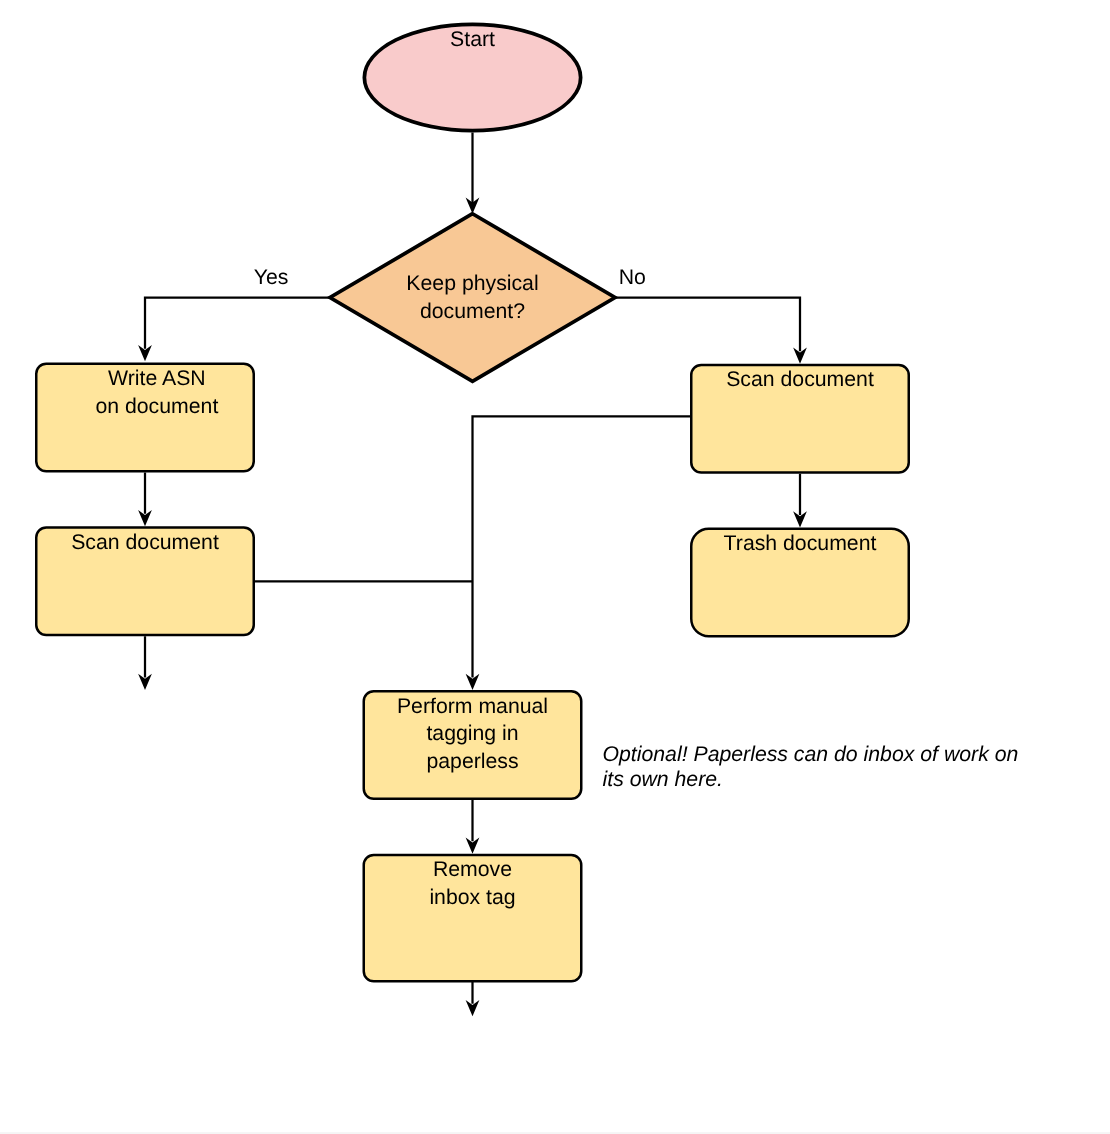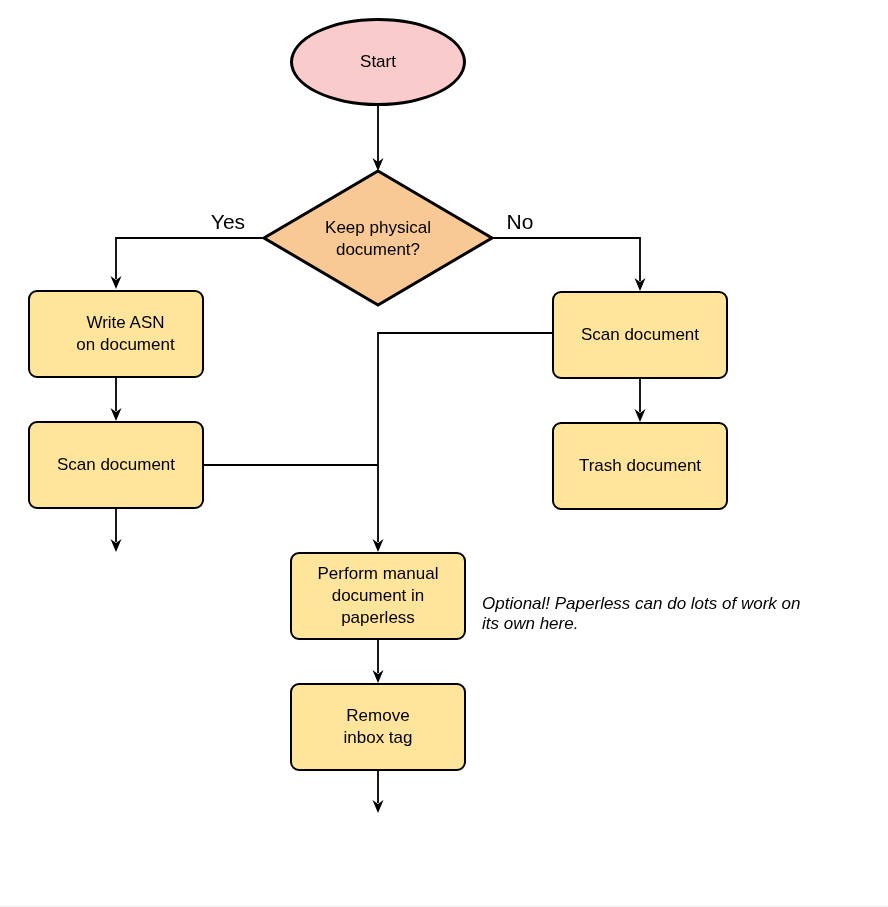--- a/index.html
+++ b/index.html
@@ -30,21 +30,20 @@
   }
   .diamond-shape {
     fill: var(--c-decision_fill, #f8c895);
     stroke: var(--c-stroke, #000);
     stroke-width: 3;
   }
   .node {
     position: absolute;
     box-sizing: border-box;
     display: flex;
-    align-items: center;
     justify-content: center;
     text-align: center;
     font-size: 17px;
     line-height: 22px;
     white-space: pre-line;
   }
   .process {
     background: var(--c-process_fill, #ffe59c);
     border: 2.5px solid var(--c-stroke, #000);
     border-radius: 9px;
@@ -53,23 +52,22 @@
     background: var(--c-terminal_fill, #f9cbcb);
     border: 3px solid var(--c-stroke, #000);
     border-radius: 50%;
   }
   .diamond-label {
     position: absolute;
     background: transparent;
   }
   .edge-label {
     position: absolute;
-    font-size: 21px;
+    font-size: 17px;
     line-height: 20px;
-    text-align: center;
   }
   .note {
     position: absolute;
     font-size: 17px;
     line-height: 20px;
     font-style: italic;
     white-space: pre-line;
   }
 </style>
 </head>
@@ -130,32 +128,32 @@
 
   <div class="node process" style="left:28px; top:421px; width:176px; height:88px;">
     <span>Scan document</span>
   </div>
 
 
   <div class="node process" style="left:552px; top:291px; width:176px; height:88px;">
     <span>Scan document</span>
   </div>
 
-  <div class="node process" style="left:552px; top:422px; width:176px; height:88px;">
+  <div class="node process" style="left:552px; top:422px; width:176px; height:88px;border-radius:15px;">
     <span>Trash document</span>
   </div>
 
   <div class="node process" style="left:290px; top:552px; width:176px; height:88px;">
     <span>Perform manual
-document in
+tagging in
 paperless</span>
   </div>
 
-  <div class="note" style="left:482px; top:594px; width:400px;">Optional! Paperless can do lots of work on
+  <div class="note" style="left:482px; top:594px; width:400px;">Optional! Paperless can do inbox of work on
 its own here.</div>
 
-  <div class="node process" style="left:290px; top:683px; width:176px; height:88px;">
+  <div class="node process" style="left:290px; top:683px; width:176px; height:103px;">
     <span>Remove
 inbox tag</span>
   </div>
 
 
 </div>
 
 </body></html>

